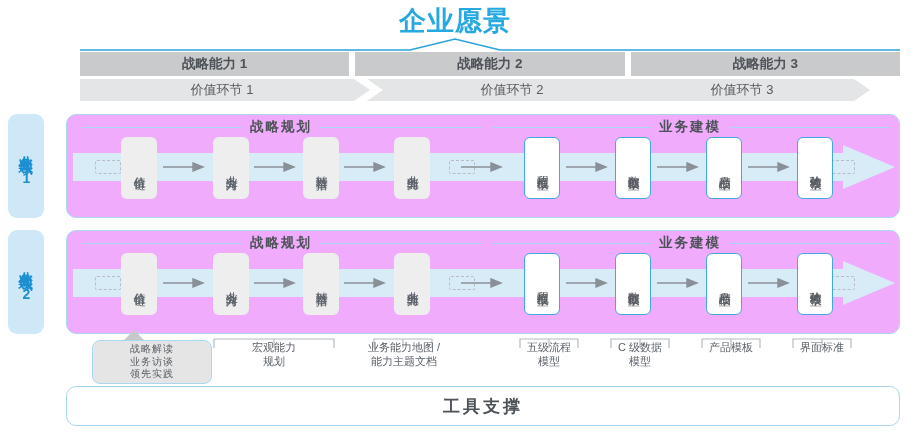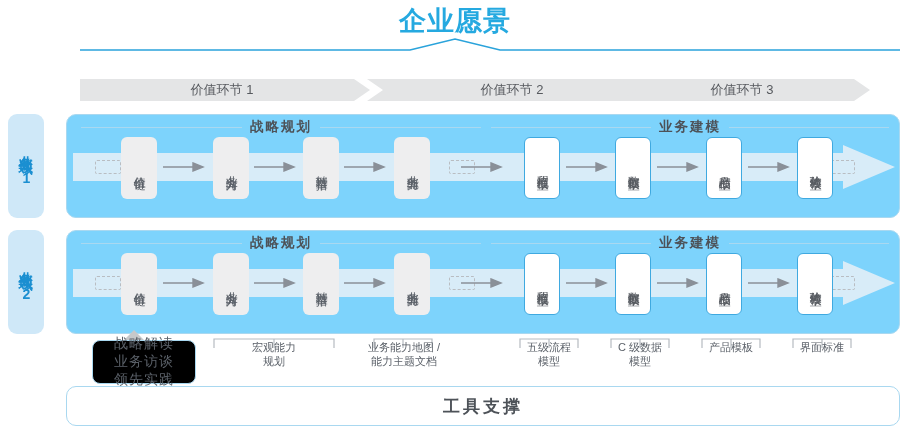--- a/index.html
+++ b/index.html
@@ -44,21 +44,21 @@
   .domain{position:absolute;left:8px;width:36px;border-radius:9px;
     background:#cfe8f8;display:flex;align-items:center;justify-content:center;}
   .domain span{writing-mode:vertical-rl;text-orientation:upright;
     font-size:14px;font-weight:bold;color:#1B8FD1;letter-spacing:2px;
     line-height:1.05;}
   .domain-1{top:114px;height:104px;}
   .domain-2{top:230px;height:104px;}
 
   
   .band{position:absolute;left:66px;width:834px;height:104px;
-    border:1px solid #a9d8f0;border-radius:10px;background:#7dd3fc;
+    border:1px solid #a9d8f0;border-radius:10px;background:#f0abfc;
     box-sizing:border-box;overflow:hidden;}
   .band-1{top:114px;}
   .band-2{top:230px;}
 
   
   .flowarrow{position:absolute;left:6px;top:30px;width:822px;height:44px;}
 
   
   .track{position:absolute;left:28px;top:45px;width:760px;height:14px;}
   .dash-box{position:absolute;top:0;width:26px;height:14px;
@@ -88,43 +88,48 @@
 
   
   .tools{position:absolute;left:66px;top:386px;width:834px;height:40px;
     border:1px solid #a9d8f0;border-radius:10px;background:#ffffff;
     box-sizing:border-box;display:flex;align-items:center;
     justify-content:center;}
   .tools-title{font-size:17px;font-weight:bold;color:#4d5258;letter-spacing:3px;}
 
   .upArrow{position:absolute;left:124px;top:330px;width:20px;height:22px;}
 
-  .toolbox{position:absolute;left:92px;top:340px;width:104px;height:44px;
-    border:1px solid #a9d8f0;border-radius:8px;background:#000000;
+  .toolbox{position:absolute;left:92px;top:340px;width:120px;height:44px;
+    border:1px solid #a9d8f0;border-radius:8px;background:#e5e5e5;
     box-sizing:border-box;display:flex;align-items:center;
     justify-content:center;text-align:center;
-    font-size:14px;line-height:1.28;color:#5a6068;letter-spacing:1px;}
+    font-size:10px;line-height:1.28;color:#5a6068;letter-spacing:1px;}
 
   .brk{position:absolute;top:334px;height:14px;}
   .tlabel{position:absolute;top:340px;text-align:center;font-size:11px;
     line-height:1.3;color:#5a6068;white-space:pre-line;}
 </style>
 </head>
 <body>
 
 <div class="stage">
 
   <div class="titles">
     <div class="vision-title">企业愿景</div>
   </div>
 
   <svg class="brace" viewBox="0 0 820 14" preserveAspectRatio="none">
     <path d="M0 12 L330 12 L375 1 L420 12 L820 12" fill="none" stroke="#2AA3DB" stroke-width="1.6"></path>
   </svg>
 
+  <div class="cap-row">
+    <div class="cap-cell">战略能力 1</div>
+    <div class="cap-cell">战略能力 2</div>
+    <div class="cap-cell">战略能力 3</div>
+  </div>
 
   <div class="vc-row">
     <div class="vc-cell vc-1">
         <span class="vc-label">价值环节 1</span>
       </div>
     <div class="vc-cell vc-2">
         <span class="vc-label">价值环节 2</span>
       </div>
     <div class="vc-cell vc-3">
         <span class="vc-label">价值环节 3</span>

